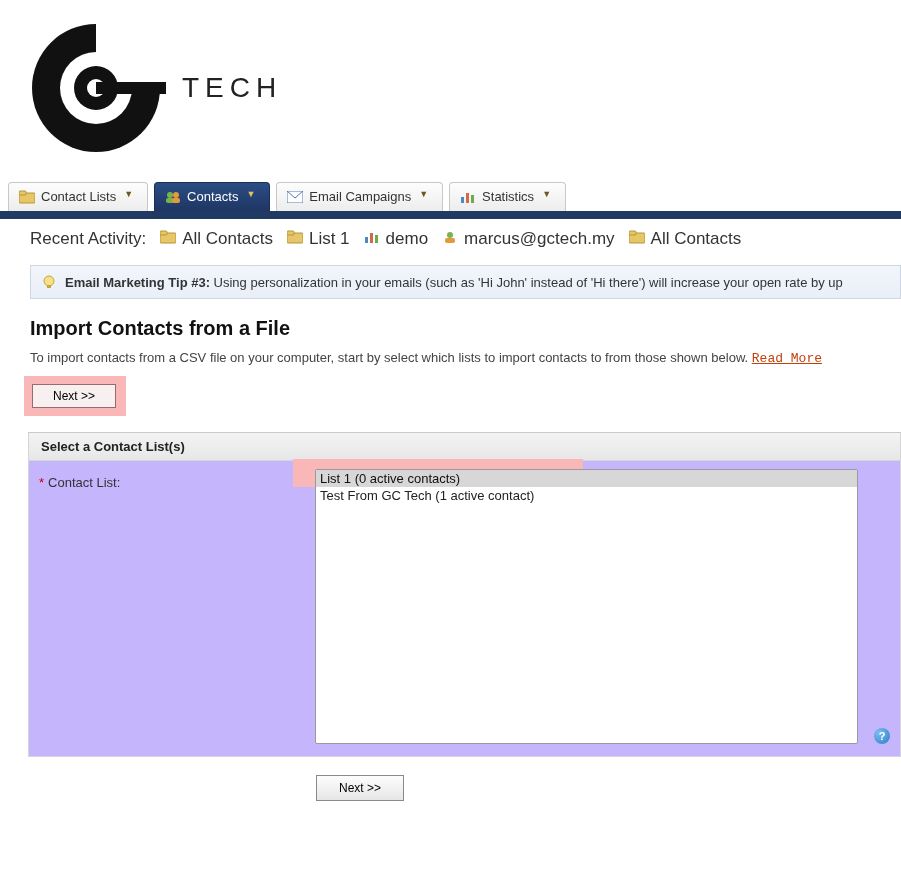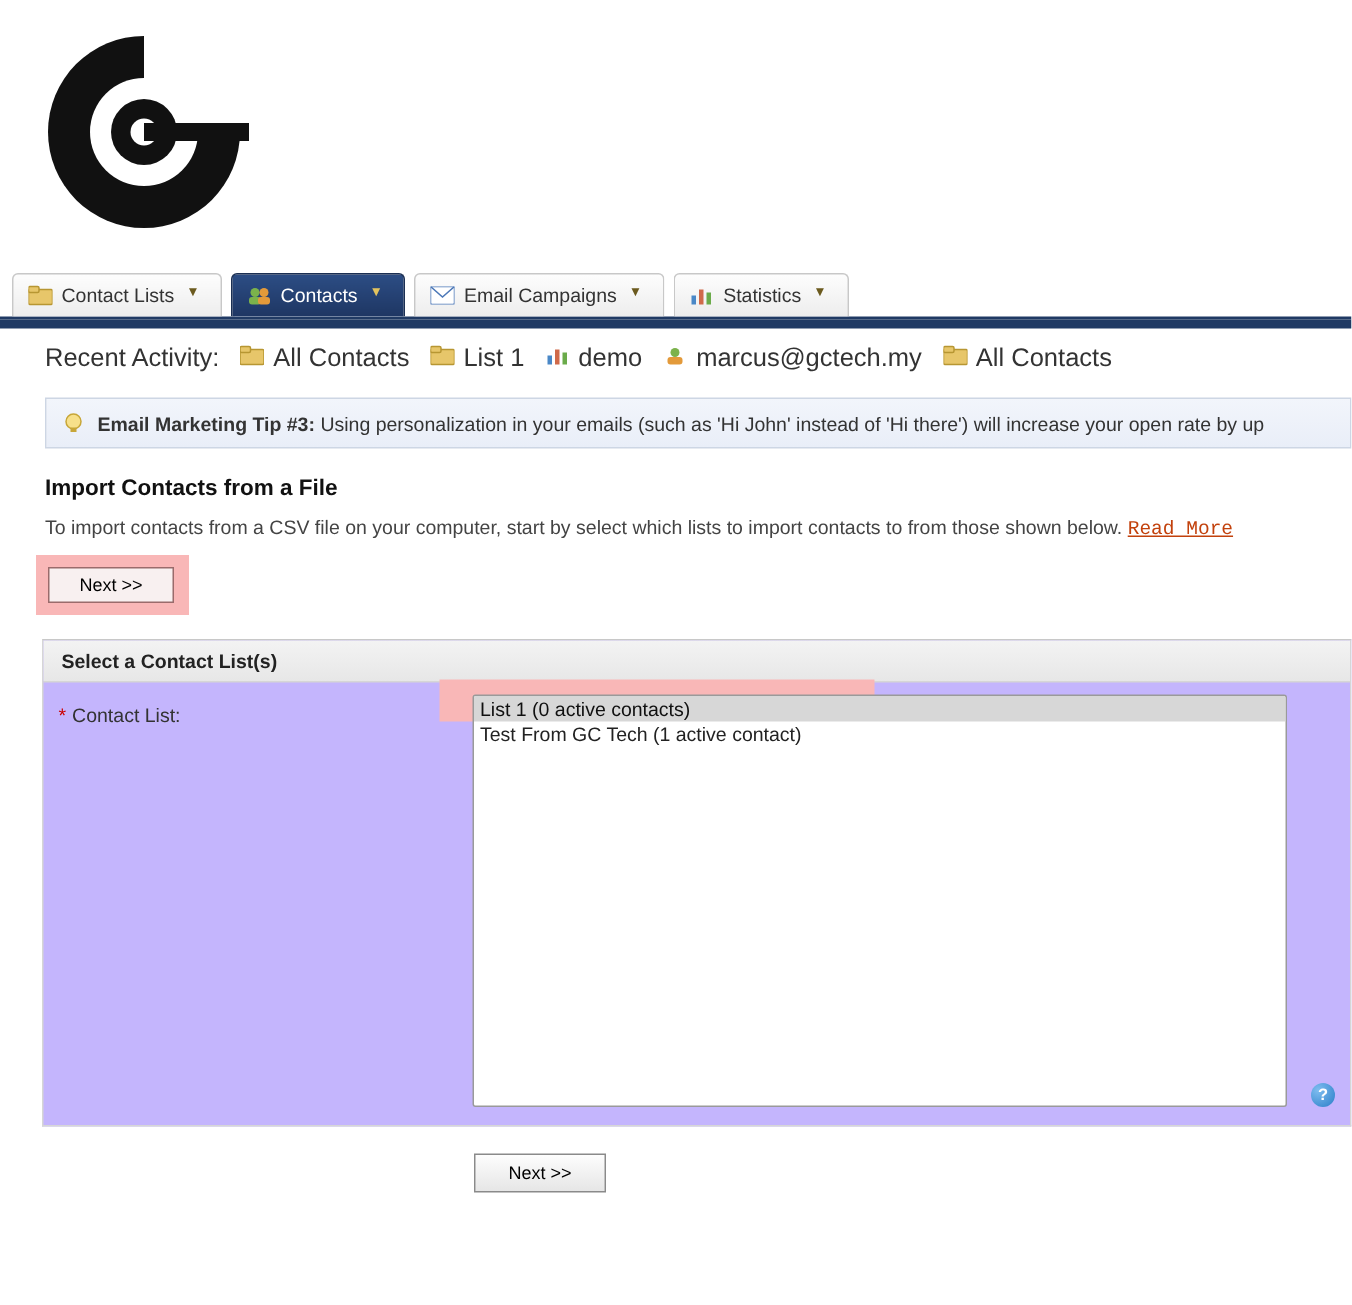--- a/index.html
+++ b/index.html
@@ -90,21 +90,21 @@
     gap: 8px;
     color: #333;
     white-space: nowrap;
     overflow: hidden;
     text-align: right;
   }
   .tip-box b { color: #333; }
   
   h1.page-title {
     margin: 0 4px 10px 30px;
-    font-size: 15px;
+    font-size: 20px;
     color: #111;
   }
   .intro {
     margin: 0 0 10px 30px;
     color: #444;
   }
   .intro a { color: #c2410c; text-decoration: underline; font-family: Liberation Mono, monospace; }
   
   .next-highlight {
     display: inline-block;
@@ -213,20 +213,21 @@
   <span>
     <svg width="140" height="140" viewBox="0 0 140 140">
       <circle cx="70" cy="70" r="64" fill="#111"></circle>
       <rect x="70" y="6" width="70" height="64" fill="#fff"></rect>
       <circle cx="70" cy="70" r="36" fill="#fff"></circle>
       <circle cx="70" cy="70" r="22" fill="#111"></circle>
       <circle cx="70" cy="70" r="9" fill="#fff"></circle>
       <rect x="70" y="64" width="70" height="12" fill="#111"></rect>
     </svg>
   </span>
+  <span class="logo-text">TECH</span>
 </div>
 
 
 <div class="tabs-row">
   <div class="tab">
     <span class="ico">
       <svg width="16" height="14">
           <rect x="0" y="3" width="16" height="10" rx="1" fill="#e7c66a" stroke="#b79632"></rect>
           <rect x="0" y="1" width="7" height="4" rx="1" fill="#e7c66a" stroke="#b79632"></rect>
         </svg>

